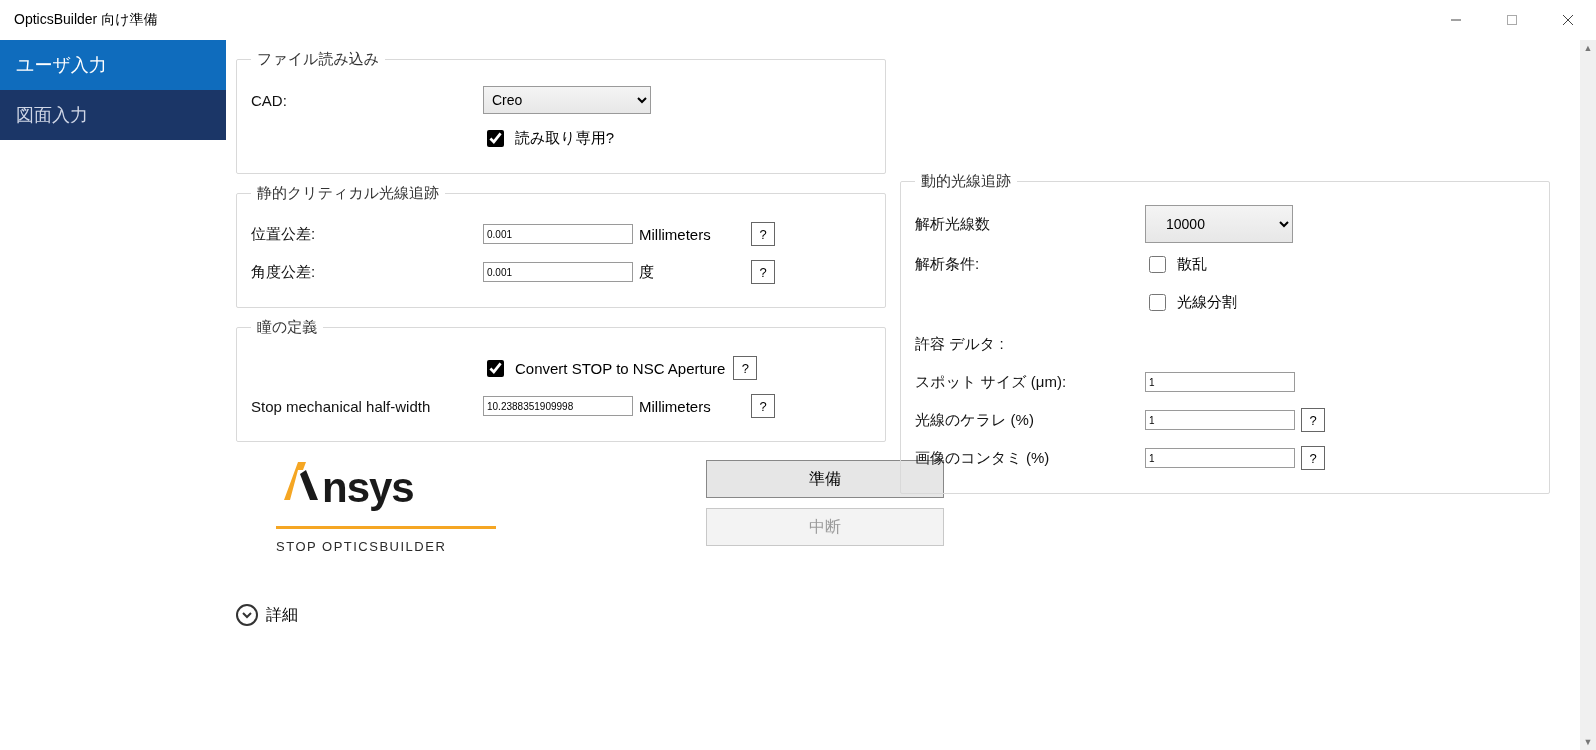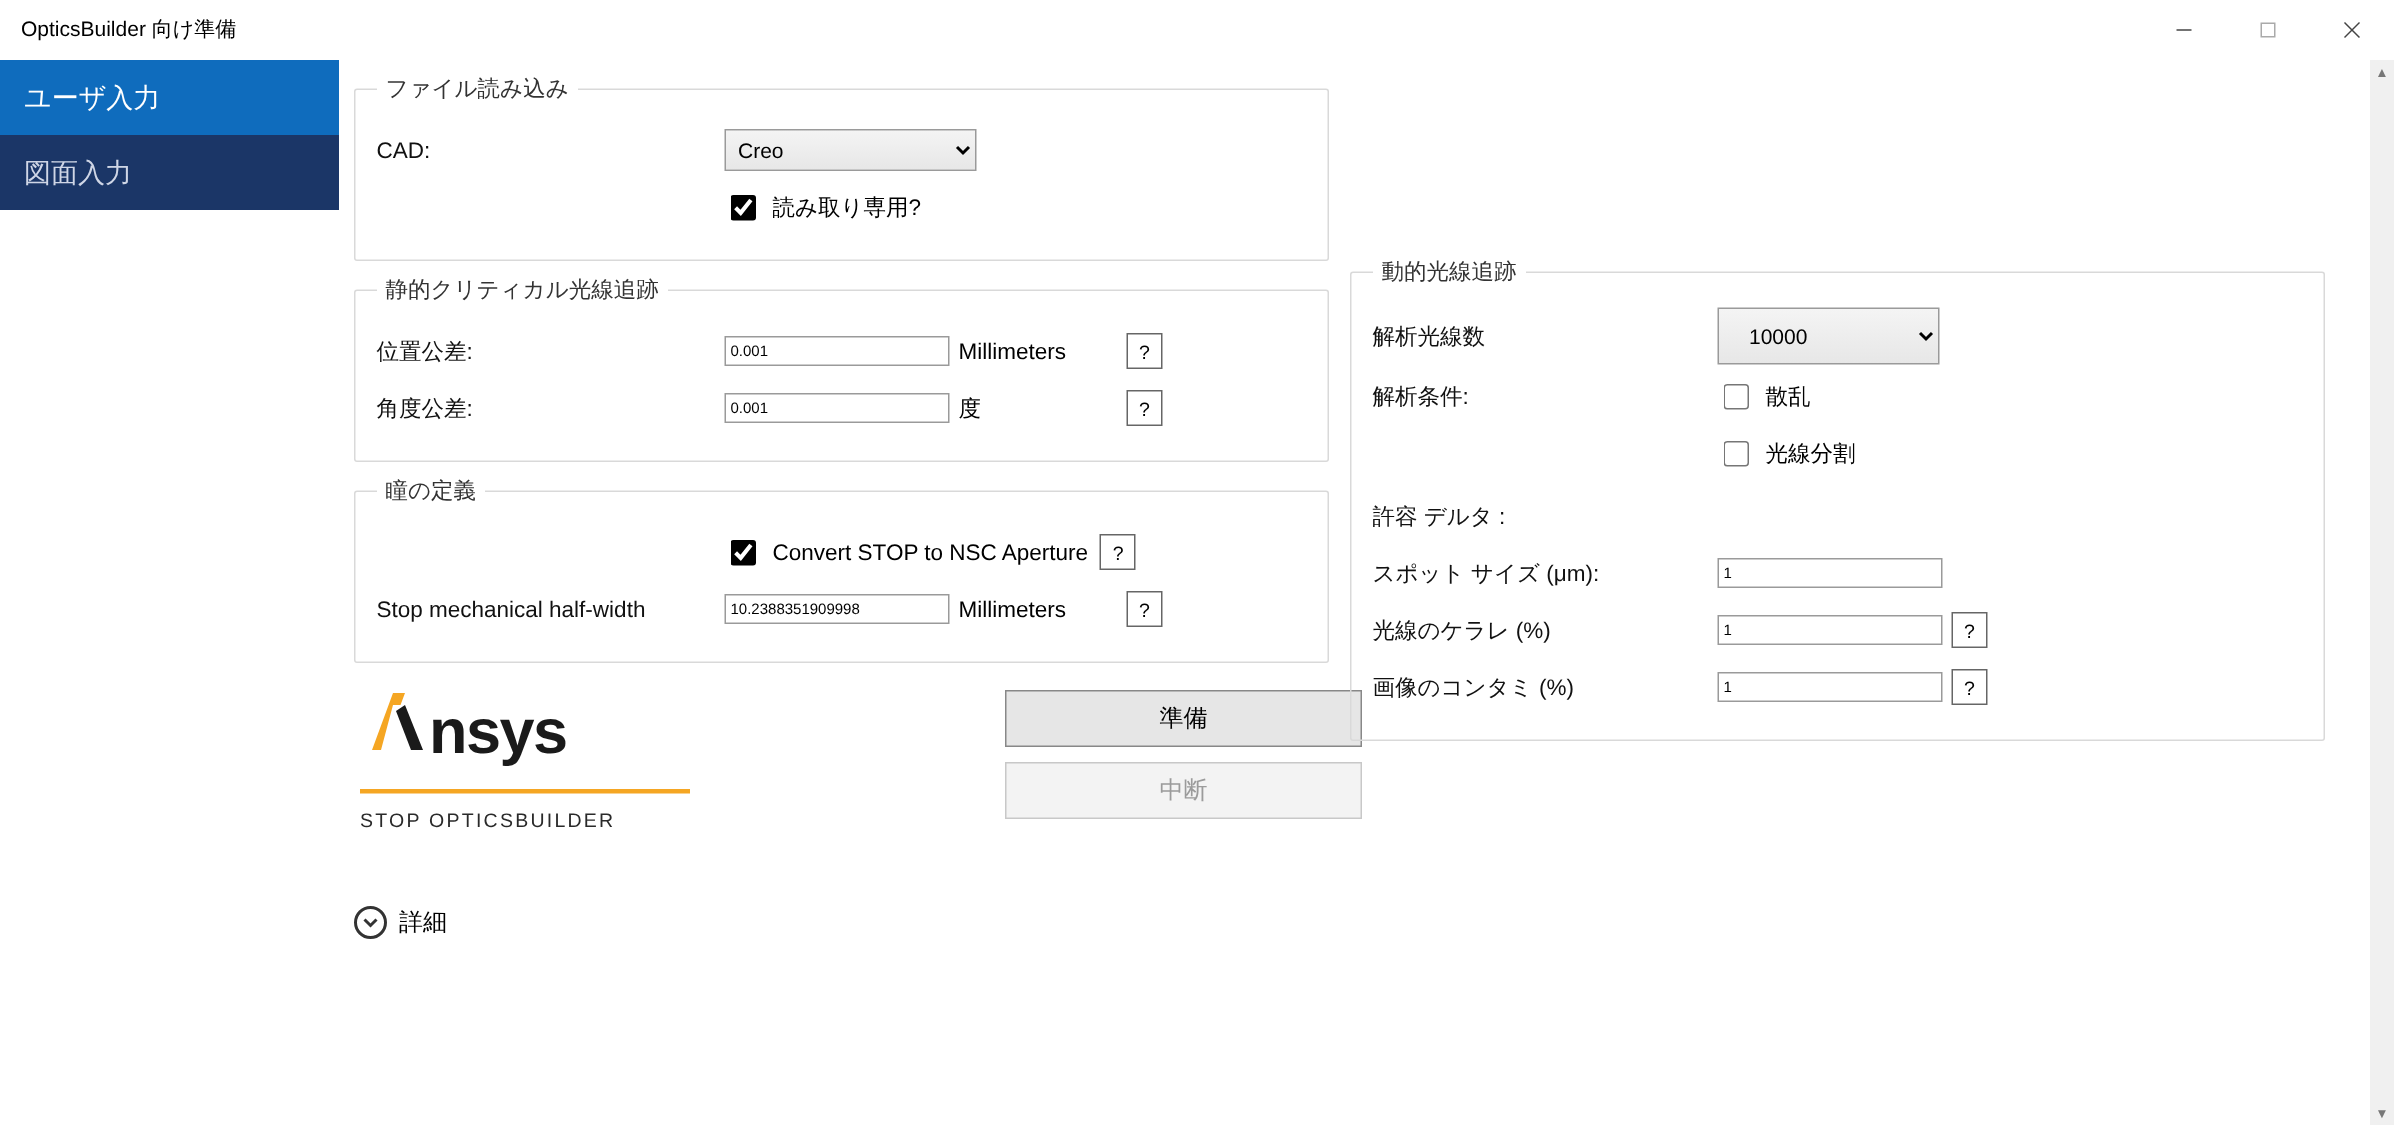--- a/index.html
+++ b/index.html
@@ -163,20 +163,21 @@
   }
 
   .logo-area {
     margin-top: 16px;
     margin-left: 4px;
     display: flex;
     align-items: flex-start;
   }
   .logo-box {
     width: 226px;
+    margin-left: 36px;
   }
   .ansys-logo {
     display: flex;
     align-items: baseline;
     gap: 2px;
   }
   .ansys-a {
     width: 44px;
     height: 44px;
     position: relative;

